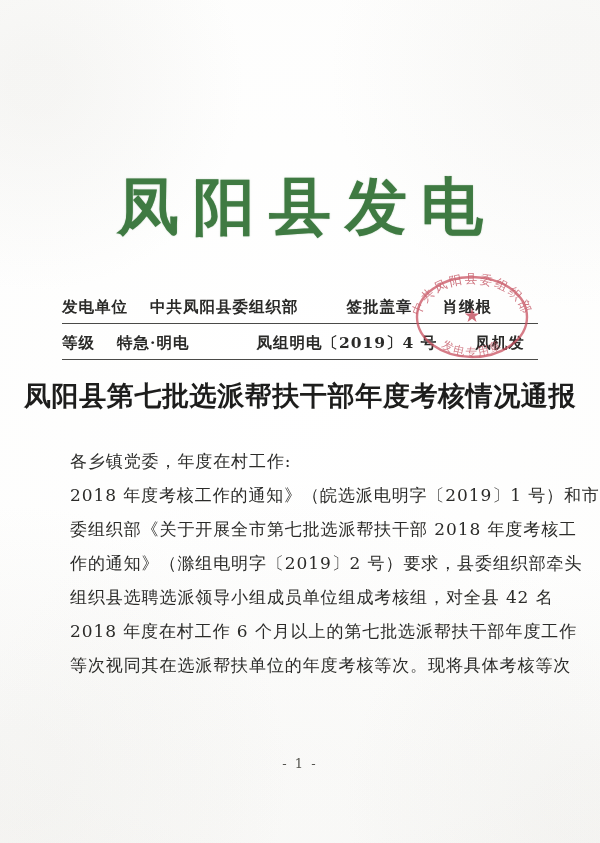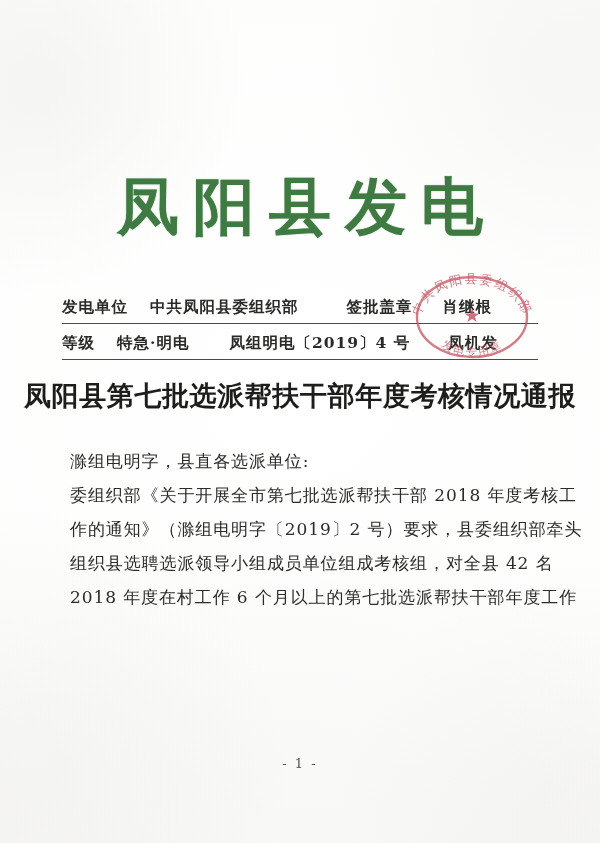--- a/index.html
+++ b/index.html
@@ -86,21 +86,21 @@
     font-weight: 700;
     letter-spacing: 1px;
     line-height: 26px;
     padding-bottom: 3px;
   }
   .meta-row .cell.plain { font-weight: 600; }
   .sp-a { margin-left: 22px; }
   .sp-b { margin-left: 48px; }
   .sp-c { margin-left: 30px; }
   .sp-d { margin-left: 22px; }
-  .sp-e { margin-left: 40px; }
+  .sp-e { margin-left: 67px; }
   .sp-f { margin-left: 38px; }
 
   
   .seal {
     position: absolute;
     left: 404px;
     top: 266px;
     width: 136px;
     height: 102px;
     pointer-events: none;
@@ -190,23 +190,25 @@
         <text x="68" y="56" text-anchor="middle" font-size="19" fill="#c44f5e" opacity="0.92" font-family="'DejaVu Sans',sans-serif">★</text>
         <text font-size="11.5" fill="#c25260" opacity="0.85" font-family="'DejaVu Serif',serif" letter-spacing="1.6">
           <textPath href="#sealBotArc" startOffset="50%" text-anchor="middle">发电专用章</textPath>
         </text>
       </svg>
     </div>
 
     <div class="doc-title">凤阳县第七批选派帮扶干部年度考核情况通报</div>
 
     <div class="body-block">
-      <div class="body-line">滁组电明字，县直各选派单位:</div>
+      <div class="body-line">各乡镇党委，年度在村工作:</div>
+      <div class="body-line">2018 年度考核工作的通知》（皖选派电明字〔2019〕1 号）和市</div>
       <div class="body-line">委组织部《关于开展全市第七批选派帮扶干部 2018 年度考核工</div>
       <div class="body-line">作的通知》（滁组电明字〔2019〕2 号）要求，县委组织部牵头</div>
       <div class="body-line">组织县选聘选派领导小组成员单位组成考核组，对全县 42 名</div>
       <div class="body-line">2018 年度在村工作 6 个月以上的第七批选派帮扶干部年度工作</div>
+      <div class="body-line">等次视同其在选派帮扶单位的年度考核等次。现将具体考核等次</div>
     </div>
 
     <div class="page-number">- 1 -</div>
 
   </div>
 </div>
 
 </body></html>

